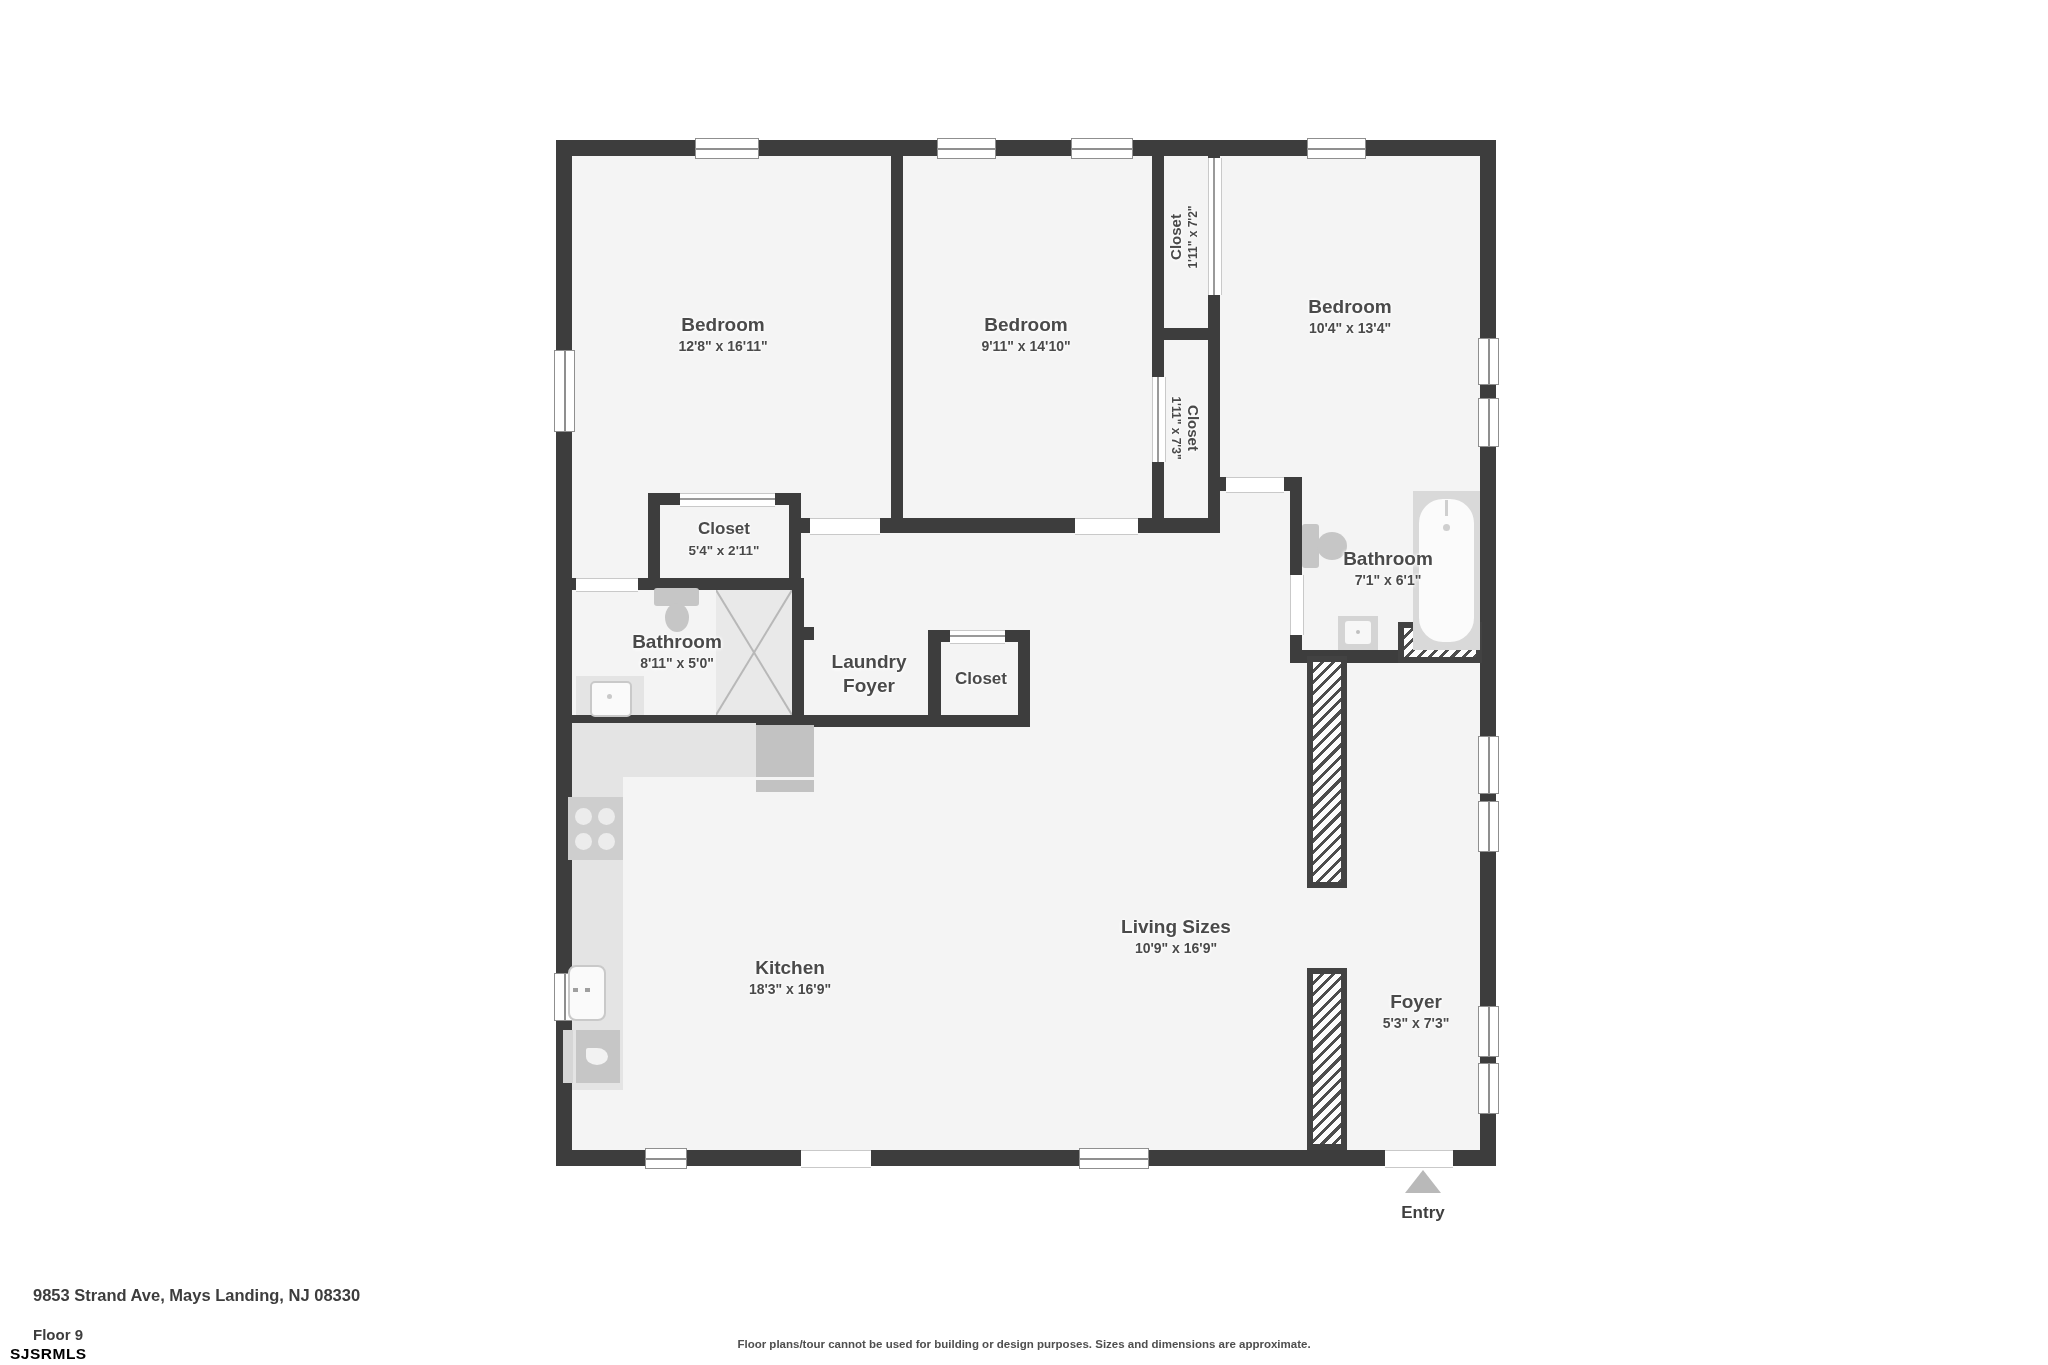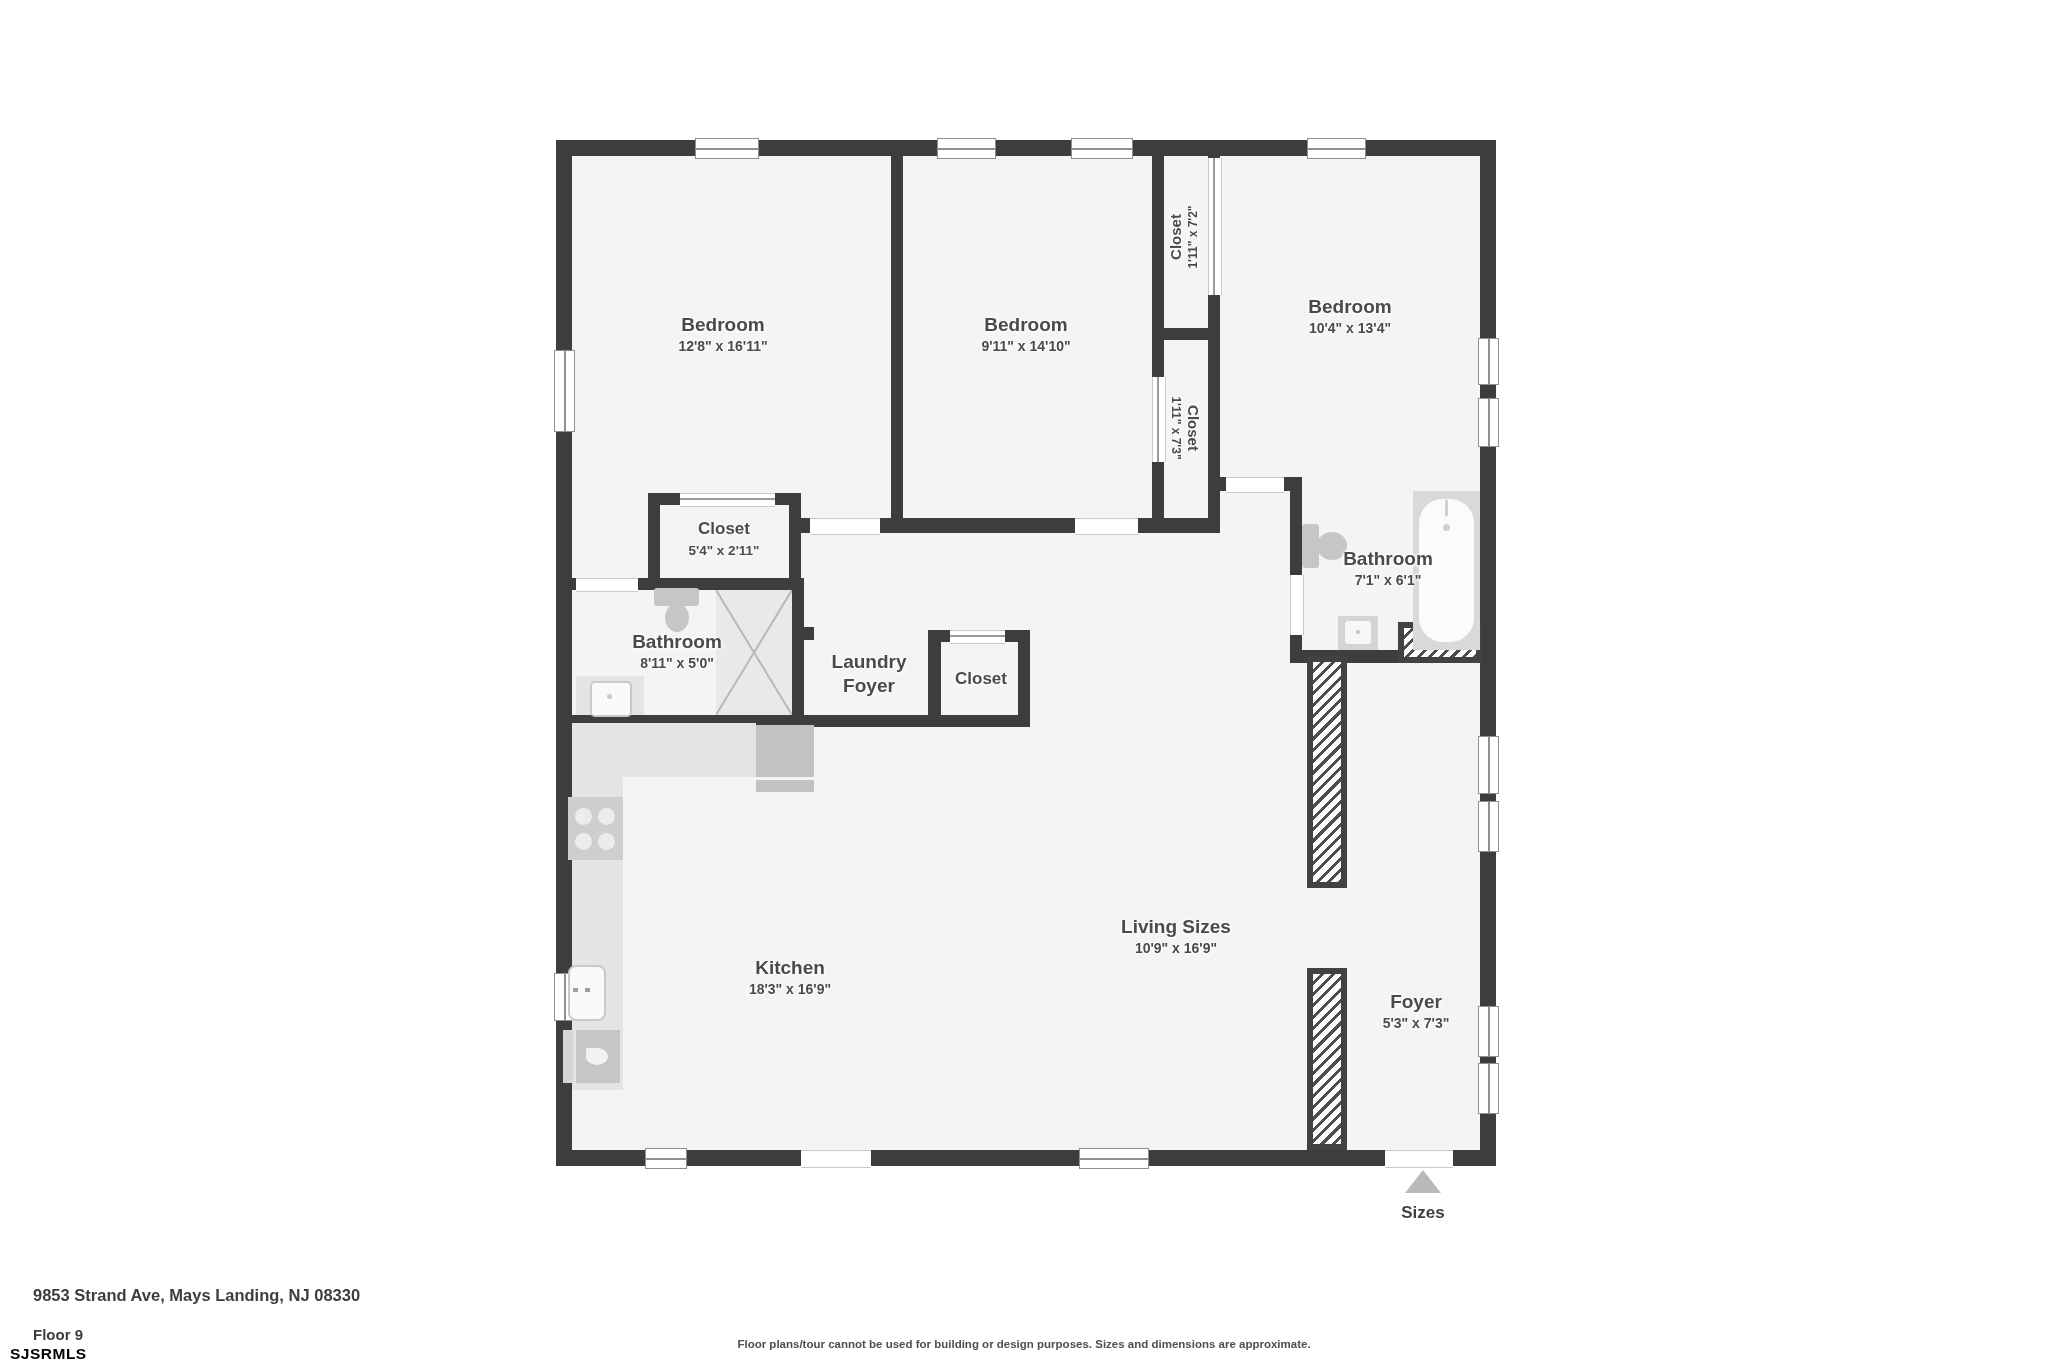--- a/index.html
+++ b/index.html
@@ -186,20 +186,20 @@
   <div class="lbl" style="left:1176px;top:936px;">
     <div class="t">Living Sizes</div>
     <div class="d">10'9" x 16'9"</div>
   </div>
   <div class="lbl" style="left:1416px;top:1011px;">
     <div class="t">Foyer</div>
     <div class="d">5'3" x 7'3"</div>
   </div>
 
   <div class="entry-arrow" style="left:1405px;top:1170px;"></div>
-  <div class="entry-lbl" style="left:1423px;top:1203px;">Sizes</div>
+  <div class="entry-lbl" style="left:1423px;top:1203px;">Entry</div>
 
   <div class="addr" style="left:33px;top:1286px;">9853 Strand Ave, Mays Landing, NJ 08330</div>
   <div class="floor-lbl" style="left:33px;top:1326px;">Floor 9</div>
   <div class="mls" style="left:10px;top:1345px;">SJSRMLS</div>
   <div class="disc" style="top:1338px;">Floor plans/tour cannot be used for building or design purposes. Sizes and dimensions are approximate.</div>
 
 </div>
 
 </body></html>

